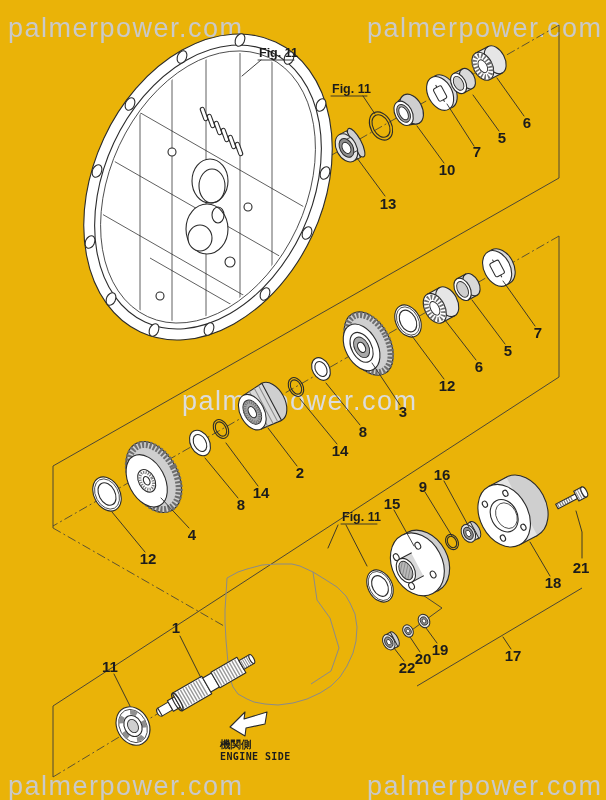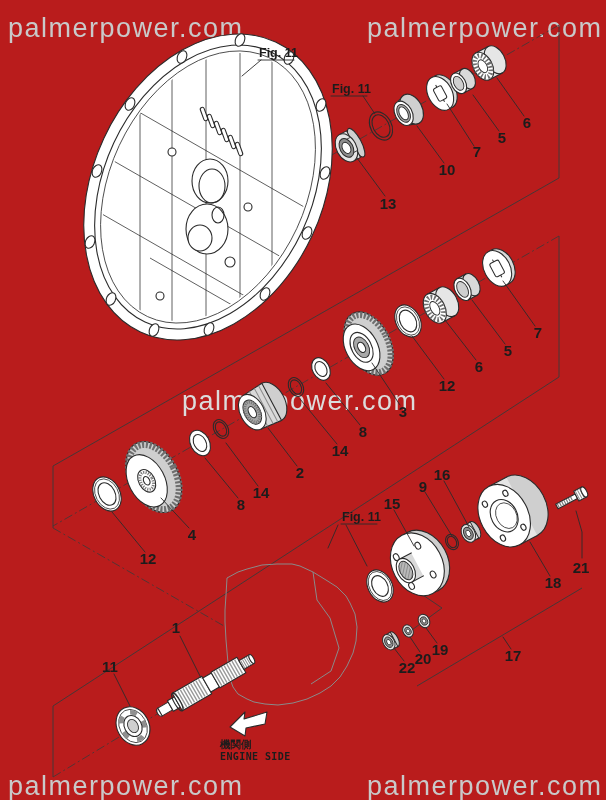--- a/index.html
+++ b/index.html
@@ -1,16 +1,16 @@
 <!DOCTYPE html>
 <html><head>
 <meta charset="utf-8">
 <style>
   html,body{margin:0;padding:0;background:#ffffff;}
-  .stage{position:relative;width:606px;height:800px;background:#b91c1c;overflow:hidden;}
+  .stage{position:relative;width:606px;height:800px;background:#eab308;overflow:hidden;}
   svg{display:block;}
   
   .ln{stroke:#2b2b2b;stroke-width:1.1;fill:none;stroke-linecap:round;stroke-linejoin:round;}
   .lnw{stroke:#2b2b2b;stroke-width:1.1;fill:#ffffff;stroke-linejoin:round;}
   .thin{stroke:#2b2b2b;stroke-width:.75;fill:none;}
   .ld{stroke:#2b2b2b;stroke-width:.9;fill:none;stroke-linecap:round;}
   .bnd{stroke:#3a3a3a;stroke-width:.9;fill:none;stroke-linejoin:bevel;}
   .axis{stroke:#3a3a3a;stroke-width:.8;fill:none;stroke-dasharray:9 3 2 3;}
   .ghost{stroke:#8a8a8a;stroke-width:1;fill:none;stroke-linejoin:round;}
   .g1{fill:#e6e6e6;}.g2{fill:#cfcfcf;}.g3{fill:#a8a8a8;}.g4{fill:#8f8f8f;}.g5{fill:#d9d9d9;}

